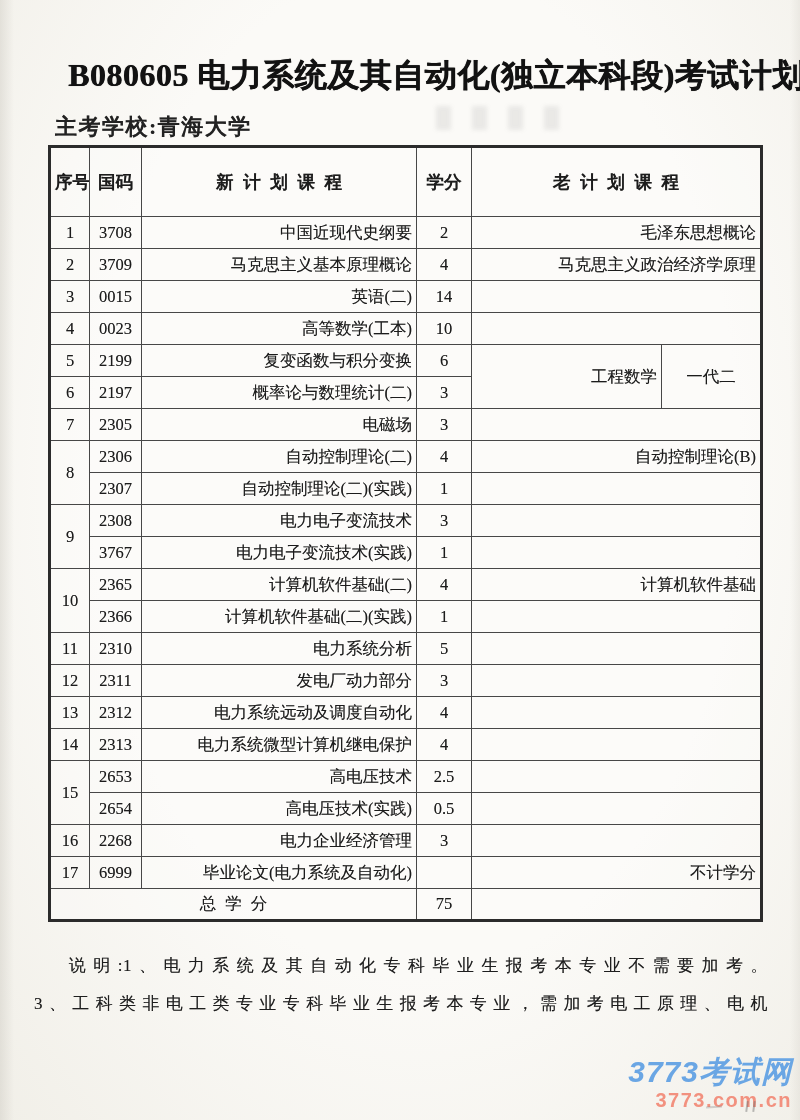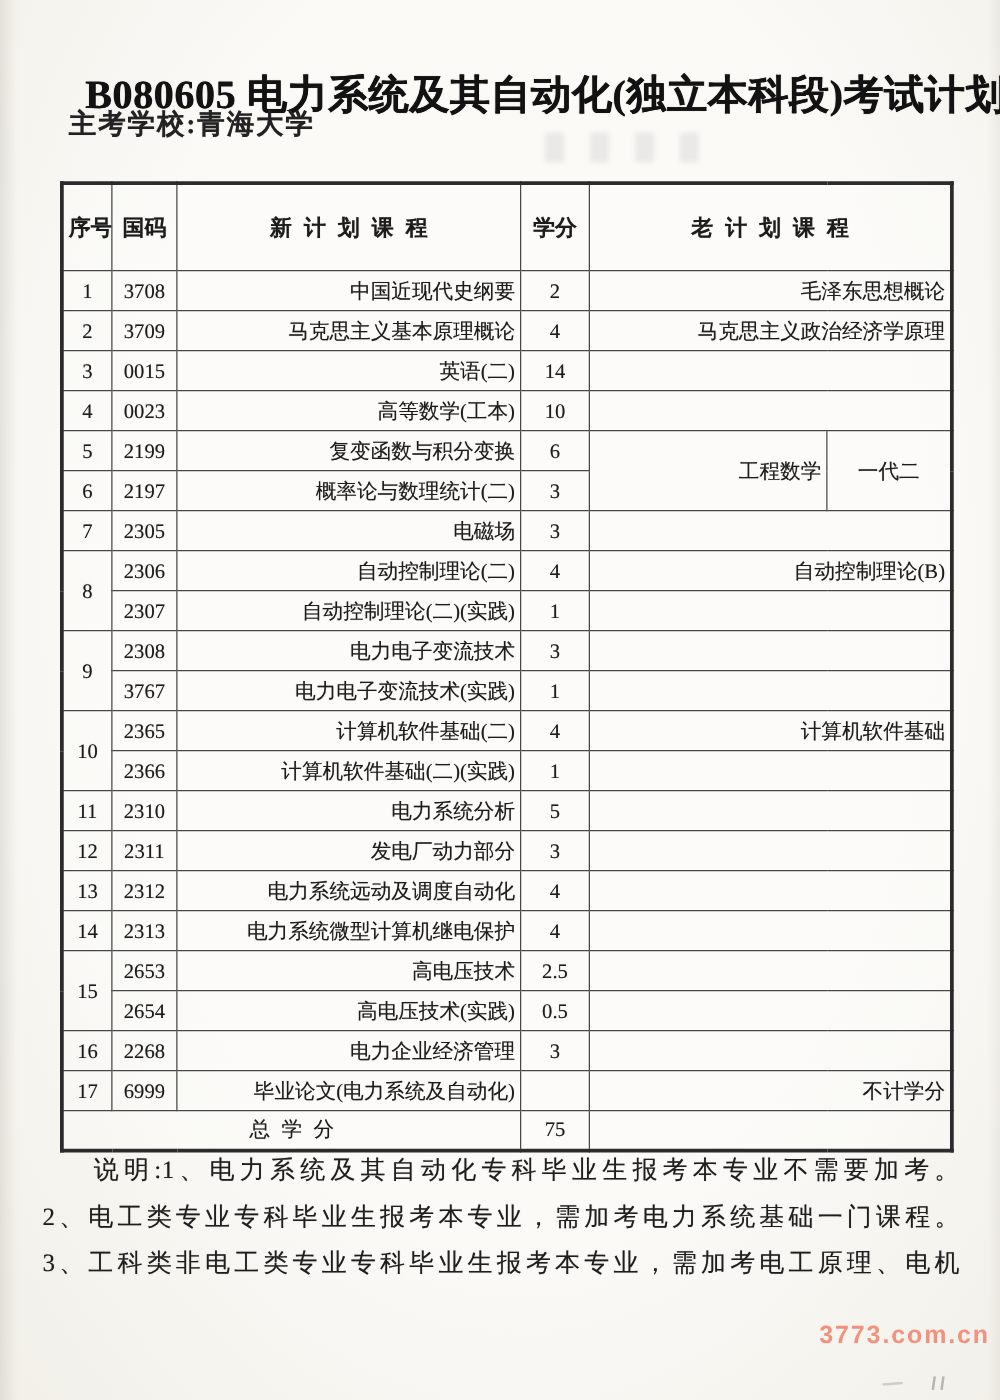--- a/index.html
+++ b/index.html
@@ -16,21 +16,21 @@
       linear-gradient(270deg, rgba(215,212,205,.35) 0px, rgba(215,212,205,0) 10px),
       radial-gradient(ellipse at 52% 42%, #fbfaf7 55%, #f1efe8 100%);
     text-shadow:0 0 0.6px rgba(40,40,40,.5);
   }
   .doc-title{
     position:absolute;left:52px;top:38px;width:706px;margin:16px;
     font-size:32px;font-weight:bold;letter-spacing:.5px;white-space:nowrap;
     color:#121212;text-shadow:.4px 0 currentColor, 0 0 1px rgba(20,20,20,.35);
   }
   .subtitle{
-    position:absolute;left:55px;top:84px;
+    position:absolute;left:55px;top:112px;
     font-size:22px;font-weight:600;letter-spacing:1.5px;color:#222;
   }
   
   .ghost{
     position:absolute;left:436px;top:106px;width:132px;height:24px;
     opacity:.5;filter:blur(2px);
     background:repeating-linear-gradient(90deg,
       rgba(125,125,125,.28) 0 15px, rgba(0,0,0,0) 15px 36px);
   }
   table.course-table{
@@ -44,22 +44,22 @@
     font-size:16.5px;text-align:center;
     padding:0 4px;overflow:hidden;white-space:nowrap;
     font-weight:normal;color:#1c1c1c;
   }
   .course-table thead tr{height:70px;}
   .course-table tbody tr{height:32px;}
   .course-table th{font-size:17.5px;font-weight:600;}
   .course-table .l{text-align:right;padding-left:10px;}
   .course-table .sp{letter-spacing:.55em;text-indent:.55em;}
   .notes{
-    position:absolute;left:34px;top:918px;width:734px;
-    font-size:20px;line-height:37.5px;letter-spacing:.5px;color:#1e1e1e;
+    position:absolute;left:34px;top:947px;width:734px;
+    font-size:17px;line-height:37.5px;letter-spacing:.5px;color:#1e1e1e;
   }
   .note-line{text-align:justify;text-align-last:justify;}
   .note-line.first{text-indent:2.05em;}
   .note-line.last{text-align-last:left;}
   .watermark{
     position:absolute;right:8px;top:1056px;text-align:right;
     font-family:"Liberation Sans","DejaVu Sans",sans-serif;line-height:1.05;
     text-shadow:none;
   }
   .wm-name{font-size:30px;font-weight:bold;font-style:italic;letter-spacing:1px;}
@@ -250,24 +250,24 @@
         <tr>
           <td colspan="3" class="sp">总学分</td>
           <td>75</td>
           <td colspan="2"></td>
         </tr>
       </tbody>
   </table>
 
   <div class="notes">
       <div class="note-line first">说明:1、电力系统及其自动化专科毕业生报考本专业不需要加考。</div>
-      <div class="note-line">2、电工类专业专科毕业生报考本专业，需加考电力系统基础一门课程。</div>
       <div class="note-line">3、工科类非电工类专业专科毕业生报考本专业，需加考电工原理、电机</div>
     </div>
 
   <div class="watermark">
+    <div class="wm-name" style="color: rgb(106, 166, 228);">3773考试网</div>
     <div class="wm-url" style="color: rgb(242, 145, 127);">3773.com.cn</div>
   </div>
 
   <div class="pencil"></div>
   <div class="pencil-dash"></div>
 
 </div>
 
 </body></html>

